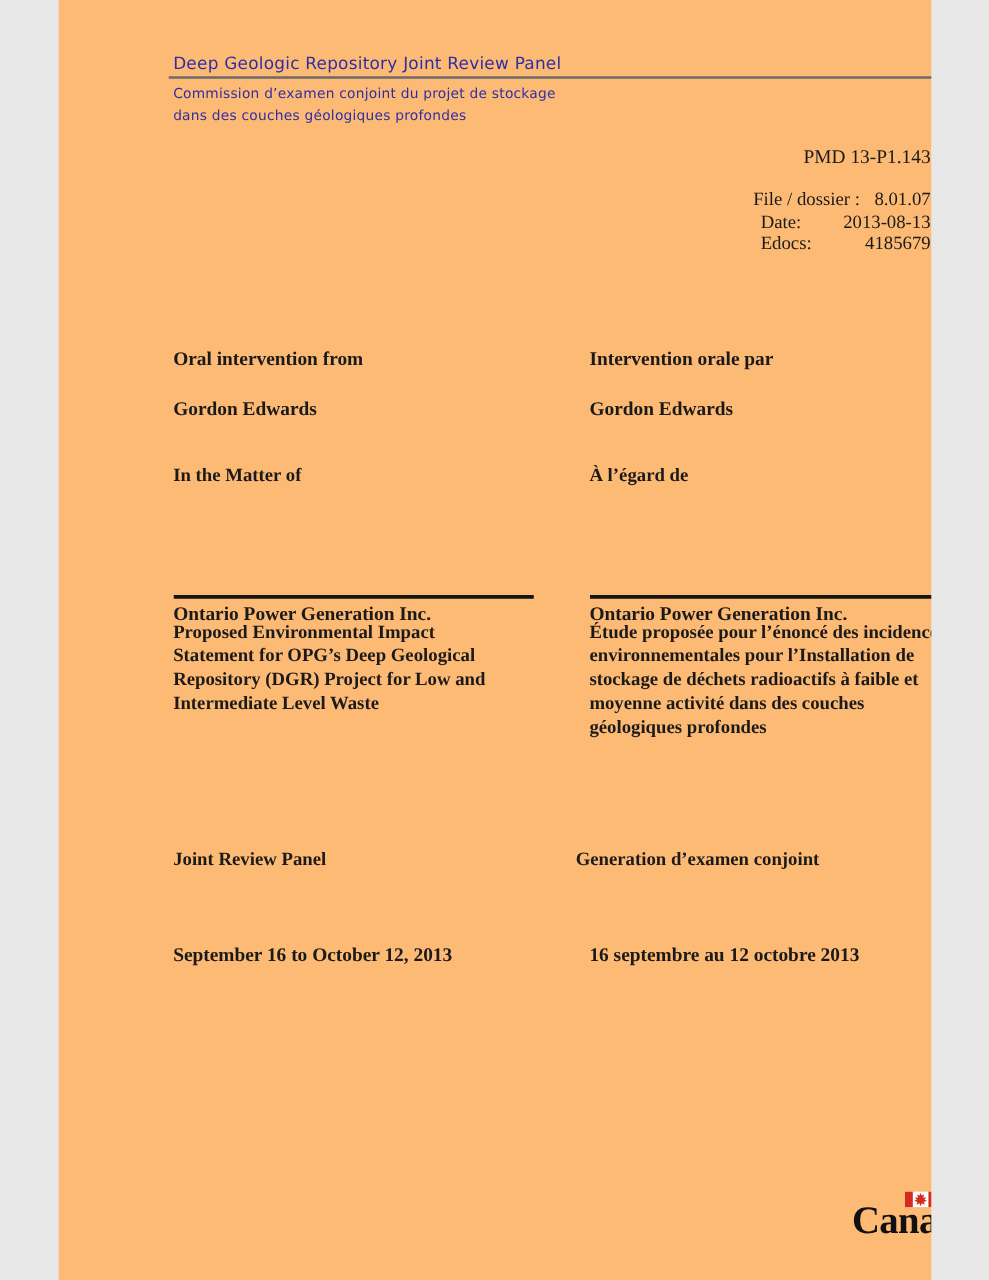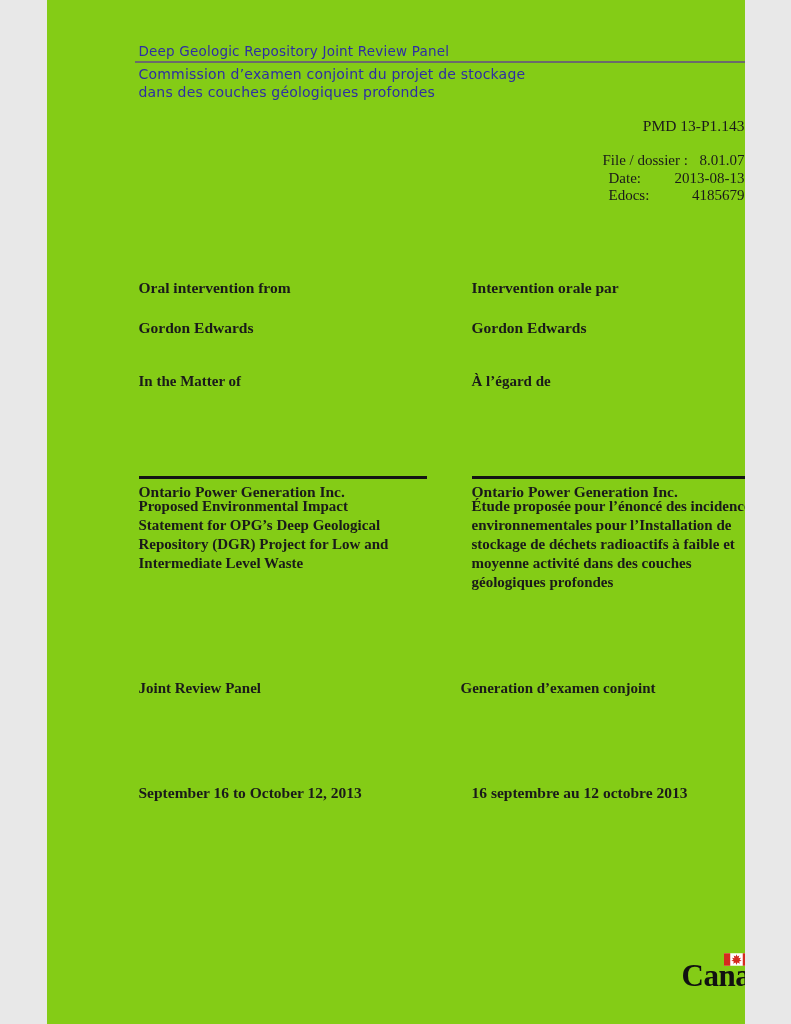--- a/index.html
+++ b/index.html
@@ -1,21 +1,21 @@
 <!DOCTYPE html>
 <html><head>
 <meta charset="utf-8">
 <style>
   html, body { margin: 0; padding: 0; background: #e8e8e8; }
   .page {
     position: relative;
     width: 698px;
     height: 1024px;
     margin: 0 auto;
-    background: #84cc16;
+    background: #fdba74;
     font-family: "Liberation Serif", "DejaVu Serif", serif;
     color: #1a1a1a;
     overflow: hidden;
   }
 
   
   .letterhead {
     position: absolute;
     left: 92px;
     top: 43px;
@@ -31,21 +31,21 @@
   .header-divider {
     position: absolute;
     left: 88px;
     top: 61px;
     width: 614px;
     height: 0;
     border-top: 2px solid #6b6b6b;
   }
   .letterhead .fr-block {
     margin-top: 6px;
-    font-size: 14px;
+    font-size: 11px;
     line-height: 17.5px;
     letter-spacing: 0.2px;
   }
 
   
   .pmd-number {
     position: absolute;
     left: 500px;
     top: 117px;
     width: 198px;
@@ -85,21 +85,21 @@
   .rule {
     width: 288px;
     height: 3px;
     background: #141414;
   }
   .row-project      { top: 497px; }
   .cell.para { line-height: 19px; }
   .cell.para.en { max-width: 272px; }
   .cell.para.fr { max-width: 296px; }
   .row-panel        { top: 680px; gap: 29px; }
-  .row-dates        { top: 784px; }
+  .row-dates        { top: 756px; }
 
   
   .canada-wordmark {
     position: absolute;
     left: 588px;
     top: 952px;
     width: 122px;
     height: 48px;
   }
   .canada-wordmark .wordmark-text {

